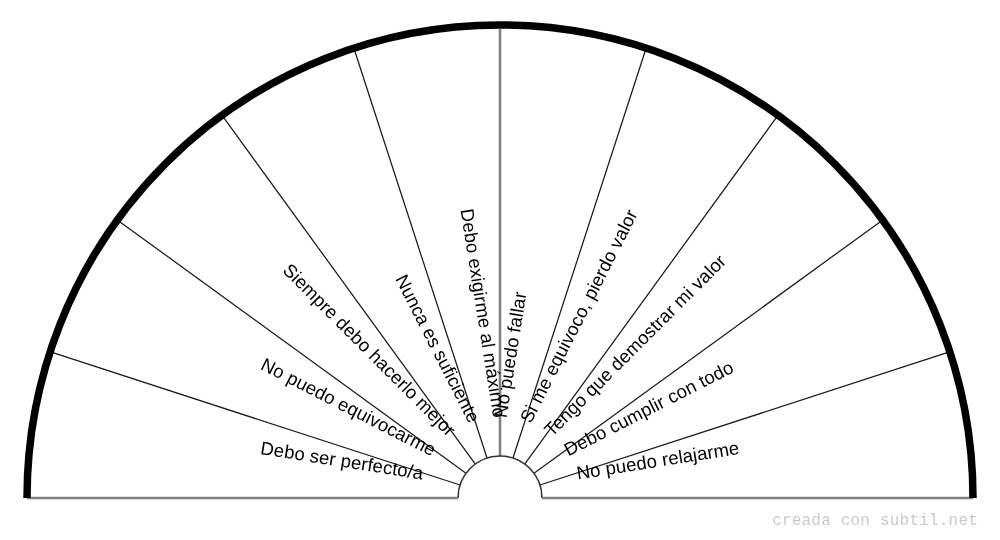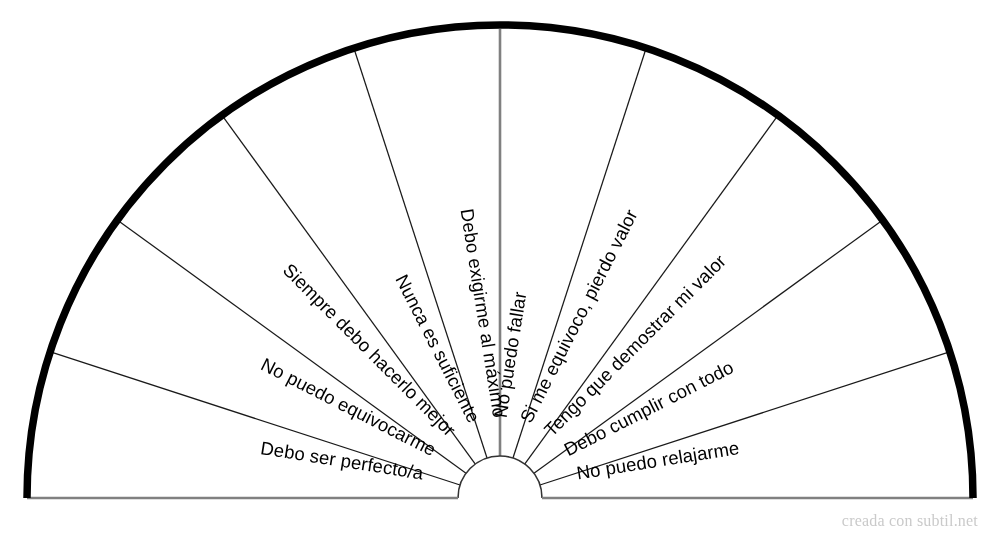--- a/index.html
+++ b/index.html
@@ -30,21 +30,21 @@
   .sector-label {
     font-family: "Liberation Sans", sans-serif;
     font-size: 18.5px;
     fill: #000000;
     letter-spacing: 0.1px;
   }
   .footer-credit {
     position: absolute;
     right: 22px;
     bottom: 10px;
-    font-family: Liberation Serif, serif;
+    font-family: Liberation Mono, monospace;
     font-size: 16px;
     color: #cacaca;
     white-space: nowrap;
     letter-spacing: 0.2px;
   }
 </style>
 </head>
 <body>
 
 <div id="chart-root">

